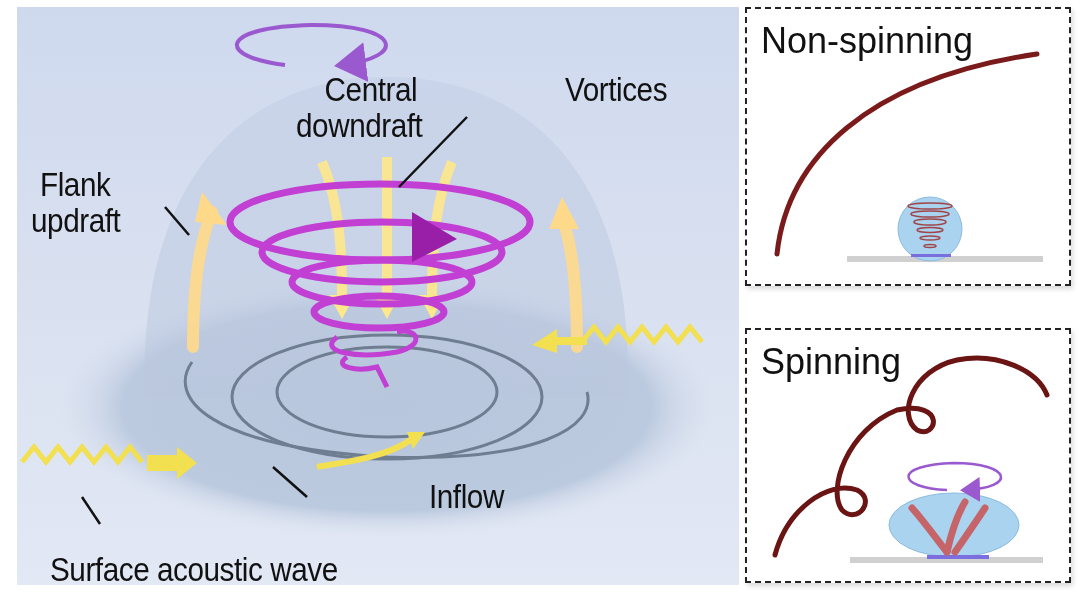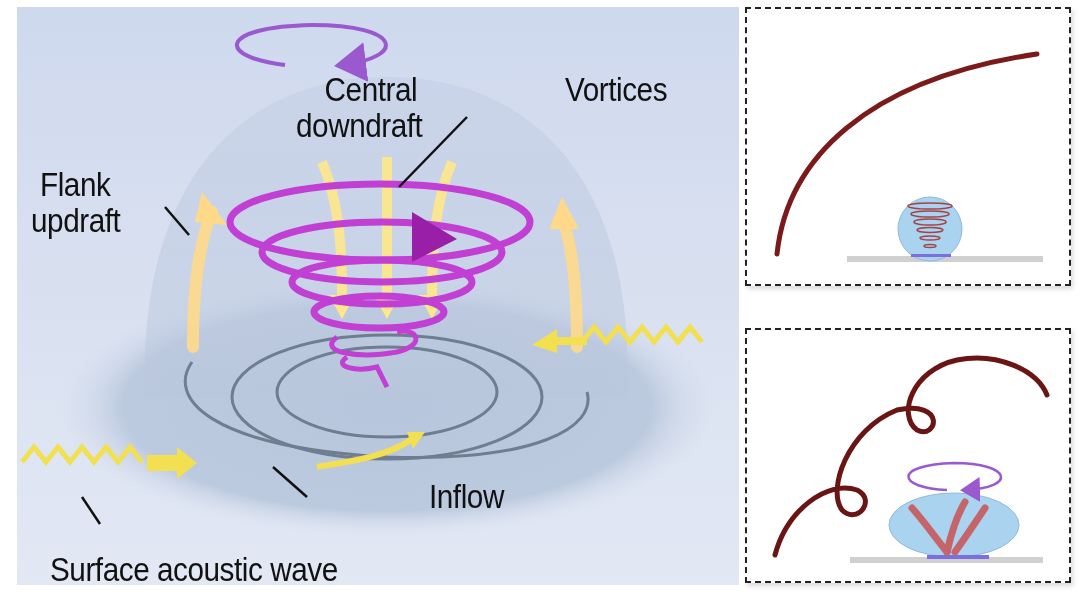--- a/index.html
+++ b/index.html
@@ -93,37 +93,39 @@
   <div class="lbl" style="left:548px;top:65px;">Vortices</div>
   <div class="lbl" style="left:14px;top:160px;">
     <div style="padding-left:10px;">Flank</div>
     <div>updraft</div>
   </div>
   <div class="lbl" style="left:412px;top:472px;">Inflow</div>
   <div class="lbl" style="left:33px;top:545px;">Surface acoustic wave</div>
 </div>
 
 <div class="side-panel" style="left:745px;top:7px;width:322px;height:275px;">
+  <div class="side-title">Non-spinning</div>
   <svg class="side-svg" viewBox="0 0 322 275">
     <path d="M30,245 C40,150 120,70 290,45" fill="none" stroke="#7a1a1a" stroke-width="5" stroke-linecap="round"></path>
     <rect x="100" y="247" width="196" height="6" fill="#d0d0d0"></rect>
     <circle cx="183" cy="220" r="32" fill="#a9d3ee" stroke="#8cbbe0" stroke-width="1"></circle>
     <rect x="164" y="245" width="40" height="3" fill="#7b6fe0"></rect>
     <g fill="none" stroke="#a0464a" stroke-width="1.5">
       <ellipse cx="183" cy="197" rx="22" ry="3"></ellipse>
       <ellipse cx="183" cy="205" rx="19" ry="3"></ellipse>
       <ellipse cx="183" cy="213" rx="16" ry="3"></ellipse>
       <ellipse cx="183" cy="221" rx="13" ry="2.5"></ellipse>
       <ellipse cx="183" cy="229" rx="10" ry="2"></ellipse>
       <ellipse cx="183" cy="237" rx="6" ry="1.5"></ellipse>
     </g>
   </svg>
 </div>
 
 <div class="side-panel" style="left:745px;top:328px;width:322px;height:251px;">
+  <div class="side-title">Spinning</div>
   <svg class="side-svg" viewBox="0 0 322 251">
     <path d="M28,225 C40,180 80,150 110,160 C130,170 110,195 95,180 C80,160 100,100 150,80 C200,70 190,110 170,100 C150,85 165,40 210,30 C250,22 290,40 300,65" fill="none" stroke="#6a1414" stroke-width="5" stroke-linecap="round"></path>
     <rect x="103" y="227" width="193" height="6" fill="#d0d0d0"></rect>
     <ellipse cx="207" cy="195" rx="65" ry="32" fill="#a9d3ee" stroke="#8cbbe0" stroke-width="1"></ellipse>
     <rect x="180" y="225" width="62" height="4" fill="#7b6fe0"></rect>
     <path d="M200,160 C150,158 145,135 207,133 C265,133 270,158 218,160" fill="none" stroke="#9b59d0" stroke-width="2.5" marker-end="url(#arrowPurple)"></path>
     <g fill="none" stroke="#c5656a" stroke-width="7" stroke-linecap="round">
       <path d="M165,178 C180,195 190,210 200,222"></path>
       <path d="M200,222 C205,200 210,185 218,172"></path>
       <path d="M208,222 C220,205 230,190 238,178"></path>

